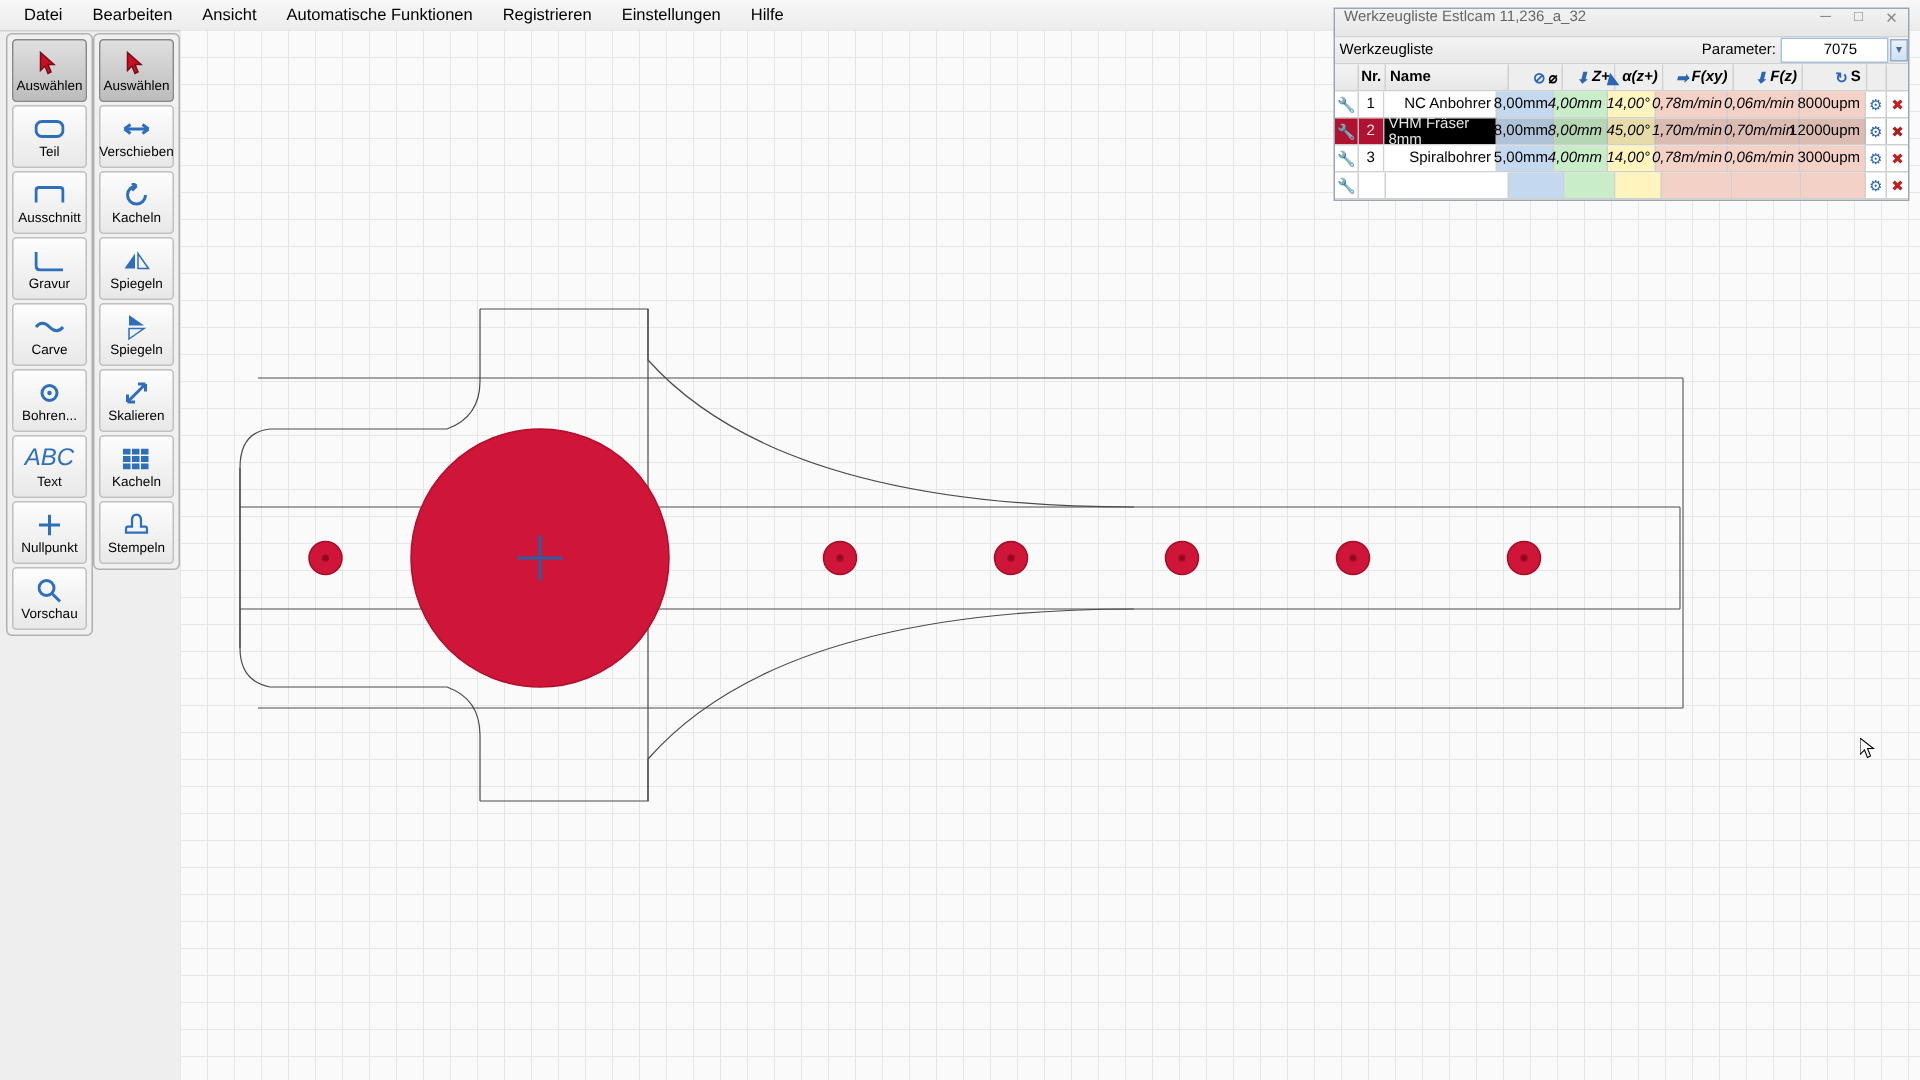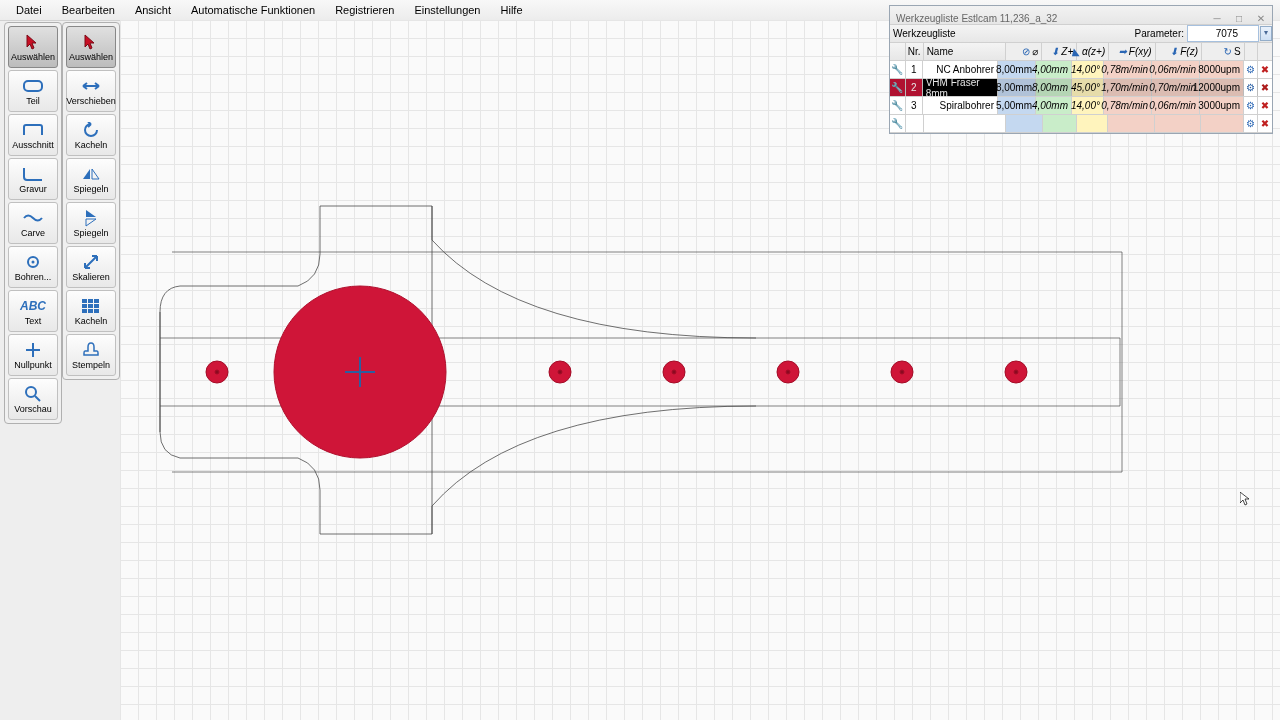--- a/index.html
+++ b/index.html
@@ -18,26 +18,26 @@
 .canvas{position:absolute;left:120px;top:20px;right:0;bottom:0;background-color:#fafafa;
   background-image:
     linear-gradient(#e6e6e6 1px,transparent 1px),
     linear-gradient(90deg,#e6e6e6 1px,transparent 1px),
     linear-gradient(#d3d3d3 1px,transparent 1px),
     linear-gradient(90deg,#d3d3d3 1px,transparent 1px);
   background-size:18px 18px,18px 18px,90px 90px,90px 90px;
 }
 
 .tool-window{position:absolute;right:7px;top:5px;width:382px;border:1px solid #9aa6b3;background:#fff;font-size:10px}
-.tw-title{height:18px;background:linear-gradient(#f2f2f2,#e6e6e6);display:flex;align-items:flex-end;color:#666;padding-left:6px;border-bottom:1px solid #d0d0d0}
+.tw-title{height:18px;background:linear-gradient(#f2f2f2,#e6e6e6);display:flex;align-items:flex-start;color:#666;padding-left:6px;border-bottom:1px solid #d0d0d0}
 .tw-title-btns{margin-left:auto;display:flex}
 .tw-title-btns div{width:22px;text-align:center;color:#888;cursor:pointer}
 .tw-row{display:flex;align-items:center;height:17px;border-bottom:1px solid #d0d0d0}
 .tw-row .cell{border-right:1px solid #d0d0d0;height:100%;display:flex;align-items:center;justify-content:flex-end;padding:0 3px;box-sizing:border-box}
-.tw-head{background:linear-gradient(#f4f4f4,#e7e7e7);font-weight:normal}
+.tw-head{background:linear-gradient(#f4f4f4,#e7e7e7);font-weight:bold}
 .param-row{background:linear-gradient(#f4f4f4,#e7e7e7)}
 .c-wrench{width:16px;justify-content:center!important}
 .c-nr{width:18px;justify-content:center!important}
 .c-name{width:85px;justify-content:flex-end}
 .c-d{width:38px;background:#c4d8f0}
 .c-z{width:36px;background:#c9edc9;font-style:italic}
 .c-a{width:32px;background:#fff4bd;font-style:italic}
 .c-fxy{width:48px;background:#f3d1c6;font-style:italic}
 .c-fz{width:48px;background:#f3d1c6;font-style:italic}
 .c-s{width:44px;background:#f3d1c6}
@@ -109,21 +109,21 @@
       <div class="icon">
         <svg width="14" height="14">
           <circle cx="7" cy="7" r="5" fill="none" stroke="#2d6fbb" stroke-width="2"></circle>
           <circle cx="7" cy="7" r="1.5" fill="#2d6fbb"></circle>
         </svg>
       </div>
       <div class="lbl">Bohren...</div>
     </div>
     <div class="tool-btn">
       <div class="icon">
-        <span style="font-weight:bold;color:#2d6fbb;font-size:12px;font-style:italic">ABC</span>
+        <span style="font-weight:normal;color:#2d6fbb;font-size:16px;font-style:italic">ABC</span>
       </div>
       <div class="lbl">Text</div>
     </div>
     <div class="tool-btn">
       <div class="icon">
         <svg width="14" height="14">
           <line x1="7" y1="0" x2="7" y2="14" stroke="#2d6fbb" stroke-width="2"></line>
           <line x1="0" y1="7" x2="14" y2="7" stroke="#2d6fbb" stroke-width="2"></line>
         </svg>
       </div>

